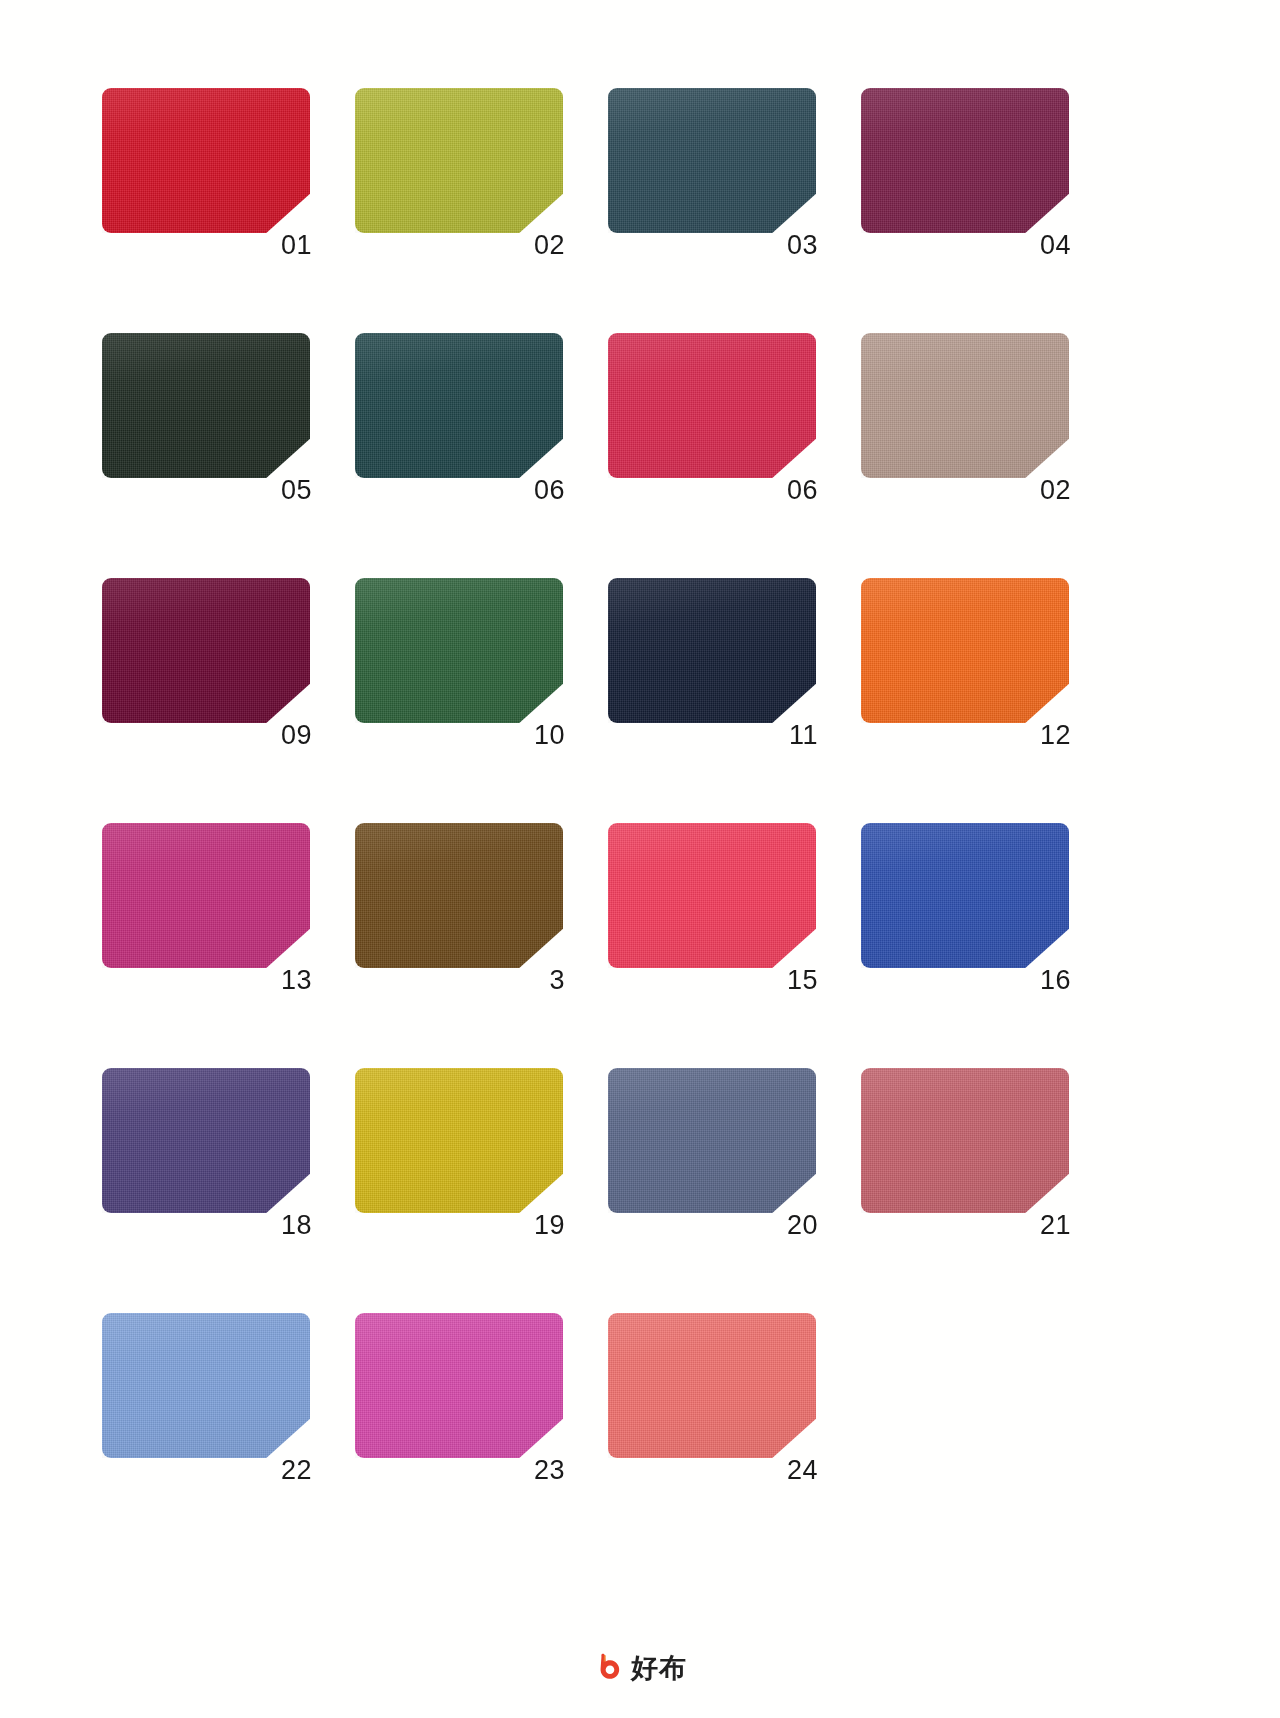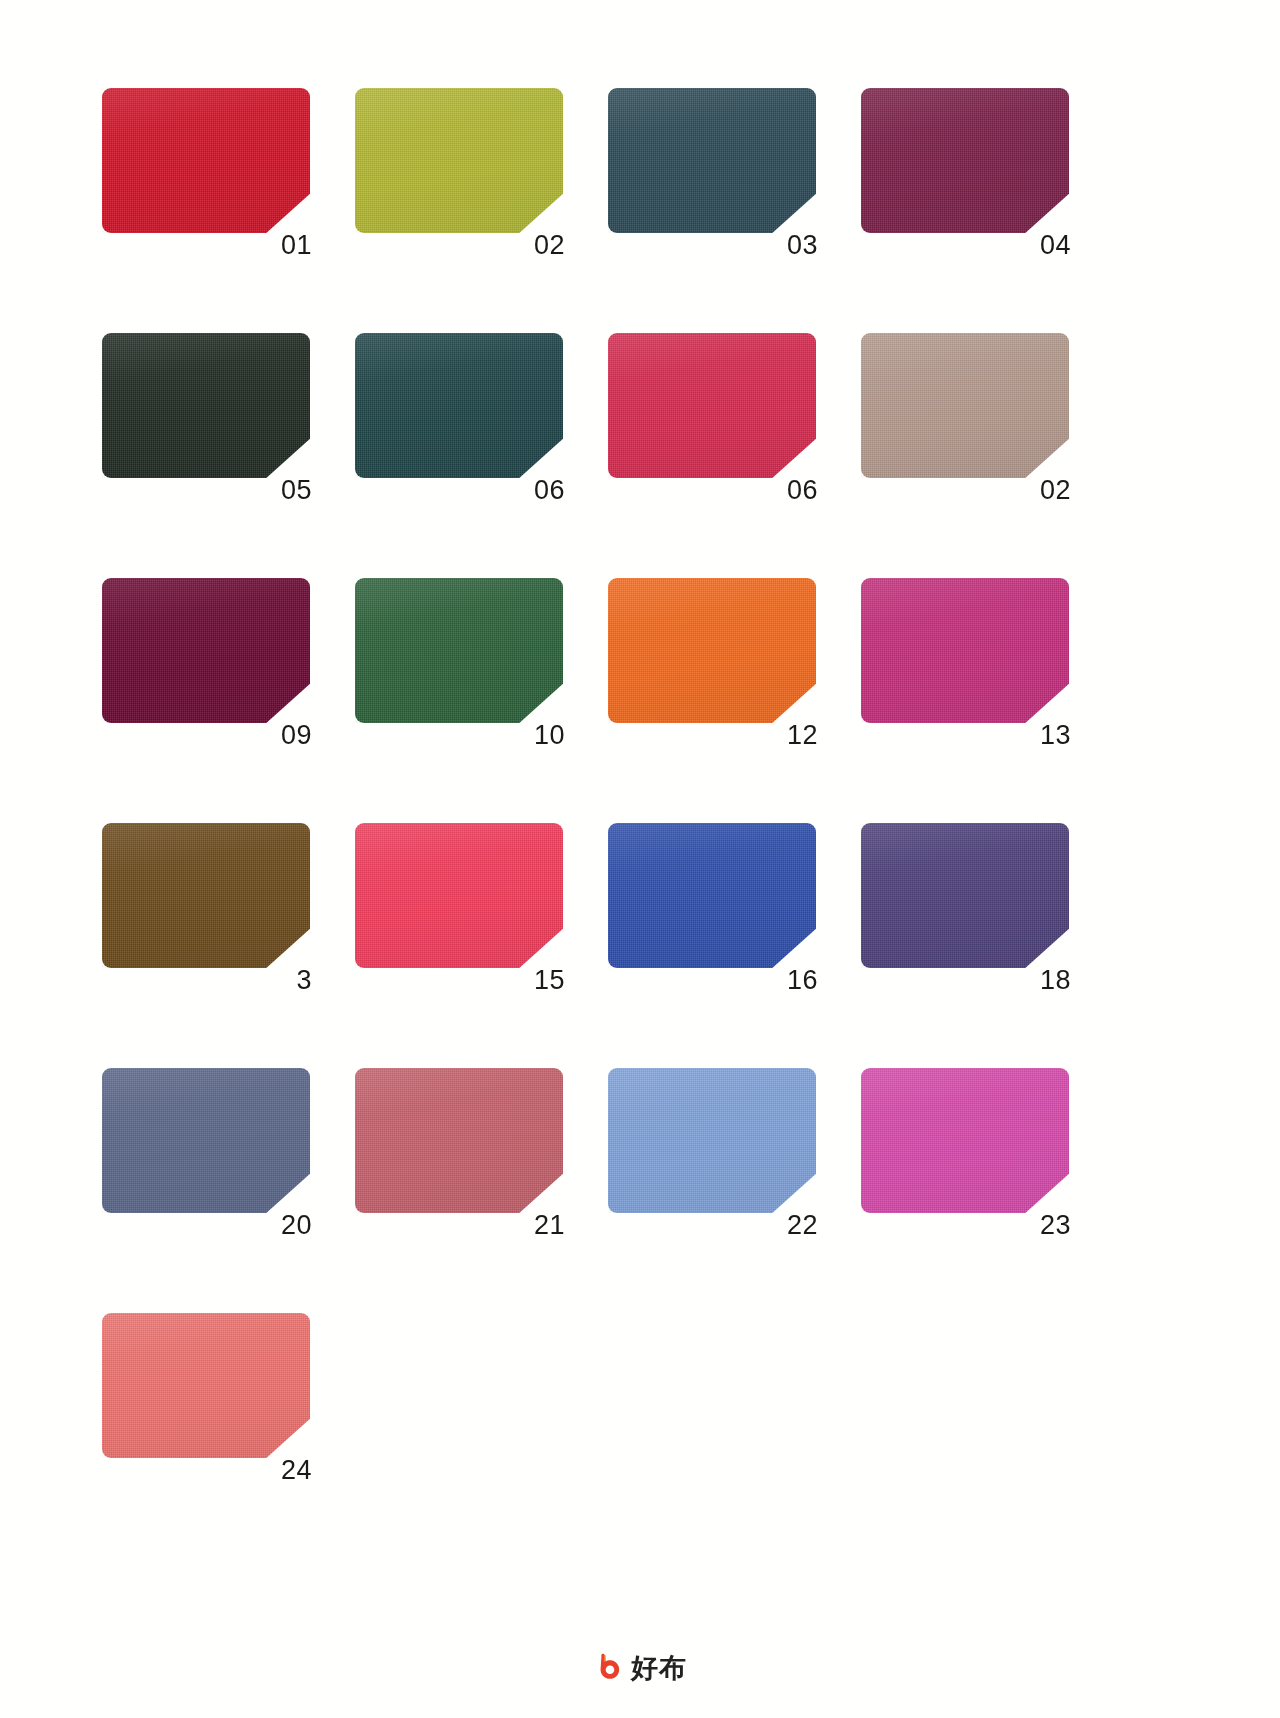--- a/index.html
+++ b/index.html
@@ -171,20 +171,24 @@
     <div class="swatch-cell">
       <div class="chip" title="dark-burgundy" style="background-color: rgb(107, 8, 51);"></div>
       <div class="chip-number">09</div>
     </div>
 
     <div class="swatch-cell">
       <div class="chip" title="forest-green" style="background-color: rgb(44, 97, 57);"></div>
       <div class="chip-number">10</div>
     </div>
 
+    <div class="swatch-cell">
+      <div class="chip" title="midnight-navy" style="background-color: rgb(20, 30, 53);"></div>
+      <div class="chip-number">11</div>
+    </div>
 
     <div class="swatch-cell">
       <div class="chip" title="vivid-orange" style="background-color: rgb(244, 105, 27);"></div>
       <div class="chip-number">12</div>
     </div>
 
     <div class="swatch-cell">
       <div class="chip" title="magenta-pink" style="background-color: rgb(195, 46, 124);"></div>
       <div class="chip-number">13</div>
     </div>
@@ -203,20 +207,24 @@
       <div class="chip" title="royal-blue" style="background-color: rgb(45, 79, 174);"></div>
       <div class="chip-number">16</div>
     </div>
 
 
     <div class="swatch-cell">
       <div class="chip" title="indigo-violet" style="background-color: rgb(78, 65, 123);"></div>
       <div class="chip-number">18</div>
     </div>
 
+    <div class="swatch-cell">
+      <div class="chip" title="mustard-yellow" style="background-color: rgb(211, 184, 24);"></div>
+      <div class="chip-number">19</div>
+    </div>
 
     <div class="swatch-cell">
       <div class="chip" title="dusty-blue-grey" style="background-color: rgb(90, 103, 137);"></div>
       <div class="chip-number">20</div>
     </div>
 
     <div class="swatch-cell">
       <div class="chip" title="rosewood-pink" style="background-color: rgb(196, 97, 108);"></div>
       <div class="chip-number">21</div>
     </div>

